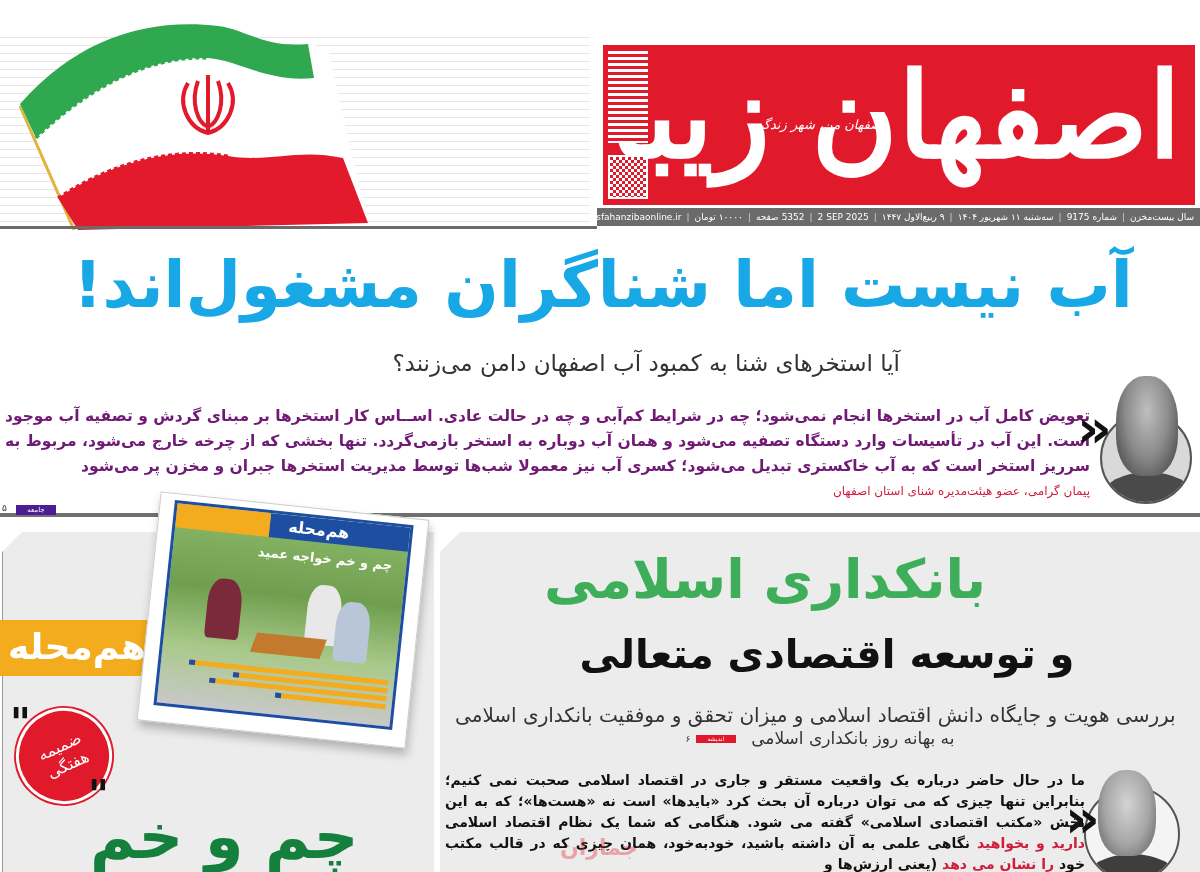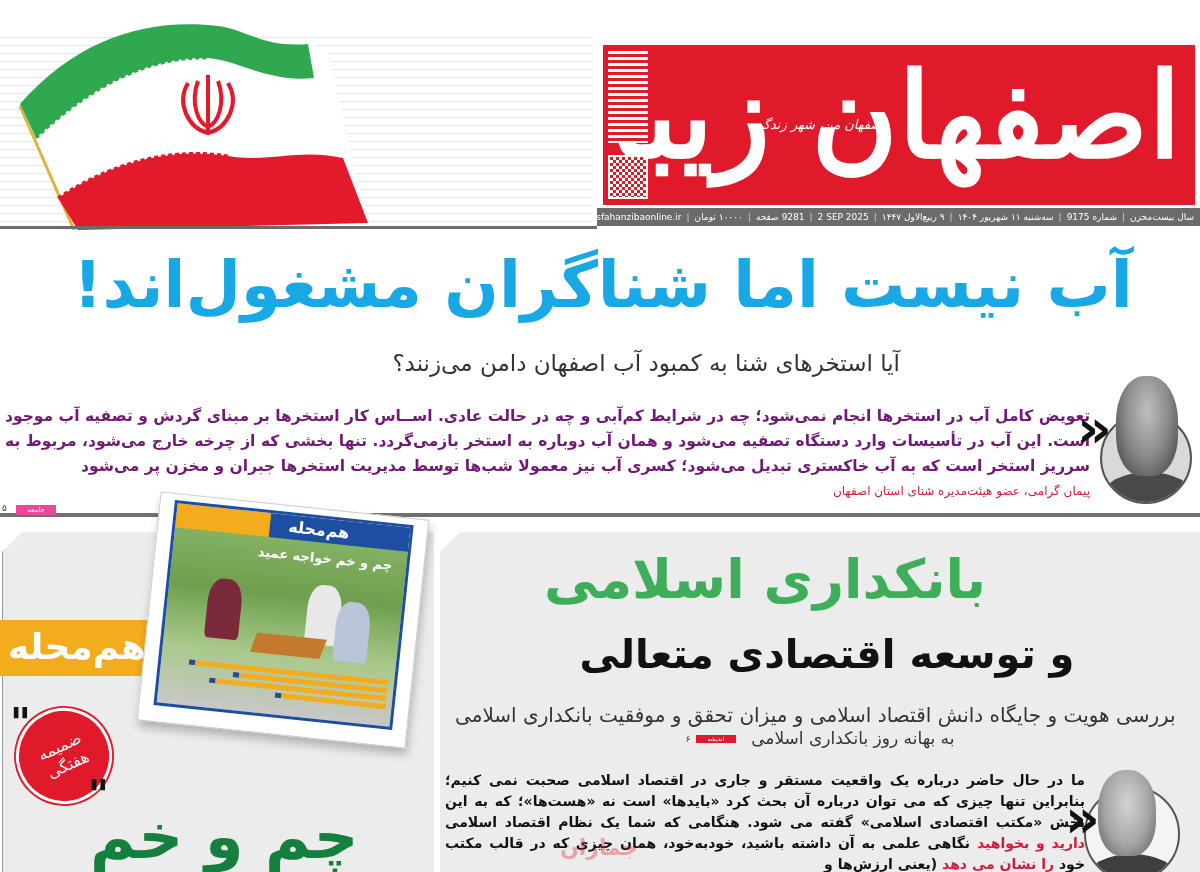--- a/index.html
+++ b/index.html
@@ -35,21 +35,21 @@
   .top-sub { position: absolute; right: 300px; top: 350px; font-size: 23px; color: #333333; }
   .quote-body { position: absolute; right: 110px; top: 404px; width: 1085px; font-size: 15.5px; font-weight: bold; color: #701a75; line-height: 25px; text-align: justify; }
   .quote-author { position: absolute; right: 110px; top: 484px; font-size: 12px; color: #d01c3a; }
   .avatar1 { position: absolute; right: 8px; top: 372px; width: 92px; height: 132px; }
   .avatar-circle { position: absolute; right: 0; bottom: 0; width: 92px; height: 92px; border-radius: 50%; border: 2px solid #555; background: #d9d9d9; overflow: hidden; }
   .avatar-head { position: absolute; left: 14px; top: -40px; width: 64px; height: 100px; border-radius: 45% 45% 40% 40%; background: radial-gradient(ellipse at 50% 35%, #bfbfbf 0%, #8a8a8a 50%, #3a3a3a 100%); }
   .avatar-body { position: absolute; left: 0; bottom: -20px; width: 92px; height: 50px; border-radius: 50%; background: #4a4a4a; }
   .quote-mark { position: absolute; font-size: 54px; font-weight: bold; color: #111; line-height: 1; }
 
   .section-rule { position: absolute; left: 0; top: 513px; width: 1200px; height: 4px; background: #707070; }
-  .page-tag { position: absolute; left: 16px; top: 505px; width: 40px; height: 10px; background: #ec4899; color: #fff; font-size: 7px; text-align: center; line-height: 10px; }
+  .page-tag { position: absolute; left: 16px; top: 505px; width: 40px; height: 10px; background: #4c1d95; color: #fff; font-size: 7px; text-align: center; line-height: 10px; }
   .page-num { position: absolute; left: 2px; top: 503px; font-size: 9px; color: #333; }
   .left-panel { position: absolute; left: 2px; top: 532px; width: 432px; height: 340px; background: #ececec;
     clip-path: polygon(20px 0, 100% 0, 100% 100%, 0 100%, 0 20px); border-left: 1px solid #999; }
   .right-panel { position: absolute; left: 440px; top: 532px; width: 760px; height: 340px; background: #ececec;
     clip-path: polygon(20px 0, 100% 0, 100% 100%, 0 100%, 0 20px); }
 
   .mag-banner { position: absolute; left: 0; top: 620px; width: 410px; height: 56px; display: flex; }
   .mag-banner .blue { width: 110px; height: 56px; background: #1d4ea1; }
   .mag-banner .yellow { flex: 1; height: 56px; background: #f2ac1d; }
   .mag-banner-text { position: absolute; left: 8px; top: 626px; font-size: 36px; font-weight: bold; color: #ffffff; direction: rtl; }
@@ -121,21 +121,21 @@
     <span>سال بیست‌مخزن</span>
     <span class="sep">|</span>
     <span>شماره 9175</span>
     <span class="sep">|</span>
     <span>سه‌شنبه ۱۱ شهریور ۱۴۰۴</span>
     <span class="sep">|</span>
     <span>۹ ربیع‌الاول ۱۴۴۷</span>
     <span class="sep">|</span>
     <span style="direction:ltr">2 SEP 2025</span>
     <span class="sep">|</span>
-    <span>9281 صفحه</span>
+    <span>5352 صفحه</span>
     <span class="sep">|</span>
     <span>۱۰۰۰۰ تومان</span>
     <span class="sep">|</span>
     <span class="site">esfahanzibaonline.ir</span>
   </div>
   <div class="masthead-rule"></div>
 </div>
 
 <div class="top-headline">آب نیست اما شناگران مشغول‌اند!</div>
 <div class="top-sub">آیا استخرهای شنا به کمبود آب اصفهان دامن می‌زنند؟</div>

